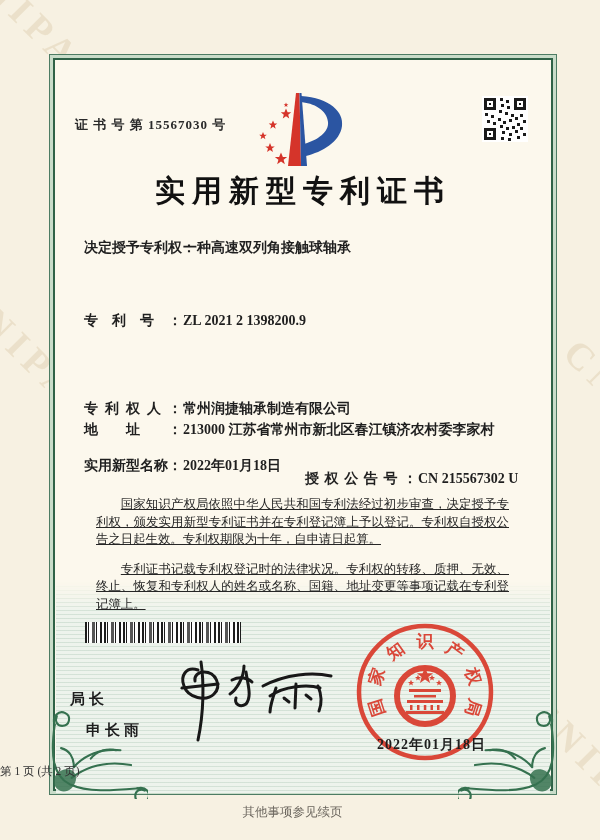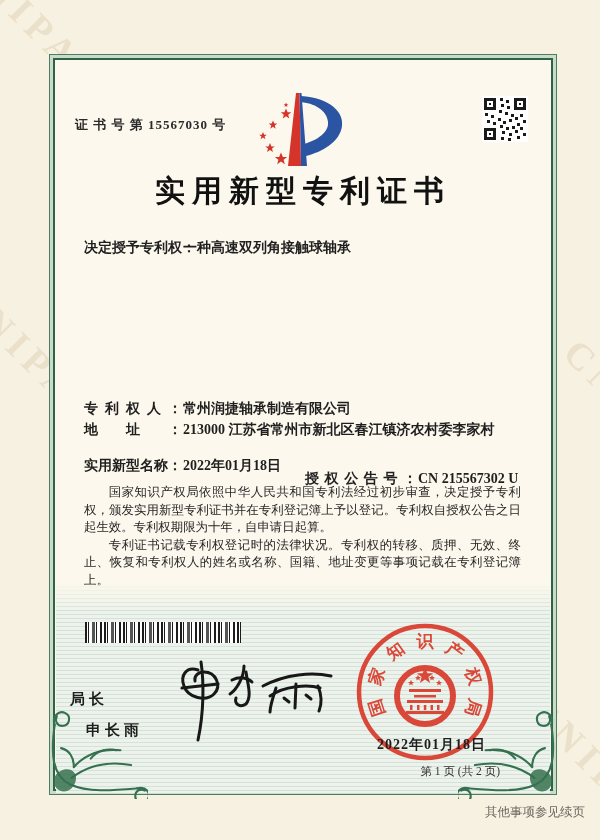--- a/index.html
+++ b/index.html
@@ -36,36 +36,36 @@
 
   .field-row{left:84px;width:460px;font-size:14px;font-weight:600;white-space:nowrap;}
   .flabel{display:inline-block;width:98px;text-align:justify;text-align-last:justify;
           -moz-text-align-last:justify;}
   .fvalue{margin-left:1px;}
   .grant-cell{position:absolute;left:221px;top:13px;white-space:nowrap;}
   .grant-cell .flabel{width:112px;}
 
   .body-text{left:84px;top:484px;width:437px;font-size:12.4px;line-height:17.6px;
       text-align:justify;color:#262626;font-weight:500;}
-  .body-text p{margin:0;text-indent:2em;}
+  .body-text p{margin:12px;text-indent:2em;text-decoration:underline;}
 
   .barcode{left:85px;top:622px;width:156px;height:21px;
       background:repeating-linear-gradient(90deg,
         #1c1c1c 0 2px,#fdfdfd 2px 3px,#1c1c1c 3px 4px,#fdfdfd 4px 7px,
         #555 7px 10px,#fdfdfd 10px 11px,#1c1c1c 11px 12px,#fdfdfd 12px 15px,
         #1c1c1c 15px 17px,#fdfdfd 17px 19px);}
 
   .sig-title{left:70px;top:690px;font-size:15px;font-weight:700;letter-spacing:4px;}
   .sig-name{left:86px;top:721px;font-size:15px;font-weight:700;letter-spacing:4px;}
 
   .seal-wrap{left:352px;top:619px;width:146px;height:146px;mix-blend-mode:multiply;opacity:.93;}
   .seal-date{left:377px;top:736px;font-size:14px;letter-spacing:1px;color:#1e1e1e;font-weight:600;}
 
-  .page-info{left:0;top:764px;width:500px;text-align:right;font-size:11.5px;color:#333;}
-  .cont-note{left:0;top:804px;width:585px;text-align:right;font-size:12.5px;color:#6b665e;}
+  .page-info{left:0;top:764px;width:500px;text-align:left;font-size:11.5px;color:#333;}
+  .cont-note{left:0;top:804px;width:585px;text-align:center;font-size:12.5px;color:#6b665e;}
 </style>
 </head>
 <body>
 
 <div class="page">
 
   <span class="wm" style="left:-55px;top:-12px">CNIPA</span>
   <span class="wm" style="left:330px;top:228px">CNIPA</span>
   <span class="wm" style="left:-58px;top:322px">CNIPA</span>
   <span class="wm" style="left:92px;top:462px">CNIPA</span>
@@ -174,20 +174,23 @@
         <rect x="37" y="7" width="2" height="2" fill="#1a1a1a"></rect>
       <rect x="5" y="35" width="6" height="6" fill="#fff"></rect>
         <rect x="7" y="37" width="2" height="2" fill="#1a1a1a"></rect>
     </svg>
 
     <div class="abs title">实用新型专利证书</div>
 
     <div class="abs field-row" style="top:239px">
       <span class="flabel">决定授予专利权：</span><span class="fvalue">一种高速双列角接触球轴承</span>
     </div>
+    <div class="abs field-row" style="top:312px">
+      <span class="flabel">专利号：</span><span class="fvalue">ZL 2021 2 1398200.9</span>
+    </div>
     <div class="abs field-row" style="top:400px">
       <span class="flabel">专利权人：</span><span class="fvalue">常州润捷轴承制造有限公司</span>
     </div>
     <div class="abs field-row" style="top:421px">
       <span class="flabel">地址：</span><span class="fvalue">213000 江苏省常州市新北区春江镇济农村委李家村</span>
     </div>
     <div class="abs field-row" style="top:457px">
       <span class="flabel">实用新型名称：</span><span class="fvalue">2022年01月18日</span>
       <span class="grant-cell">
         <span class="flabel">授权公告号：</span><span class="fvalue">CN 215567302 U</span>

